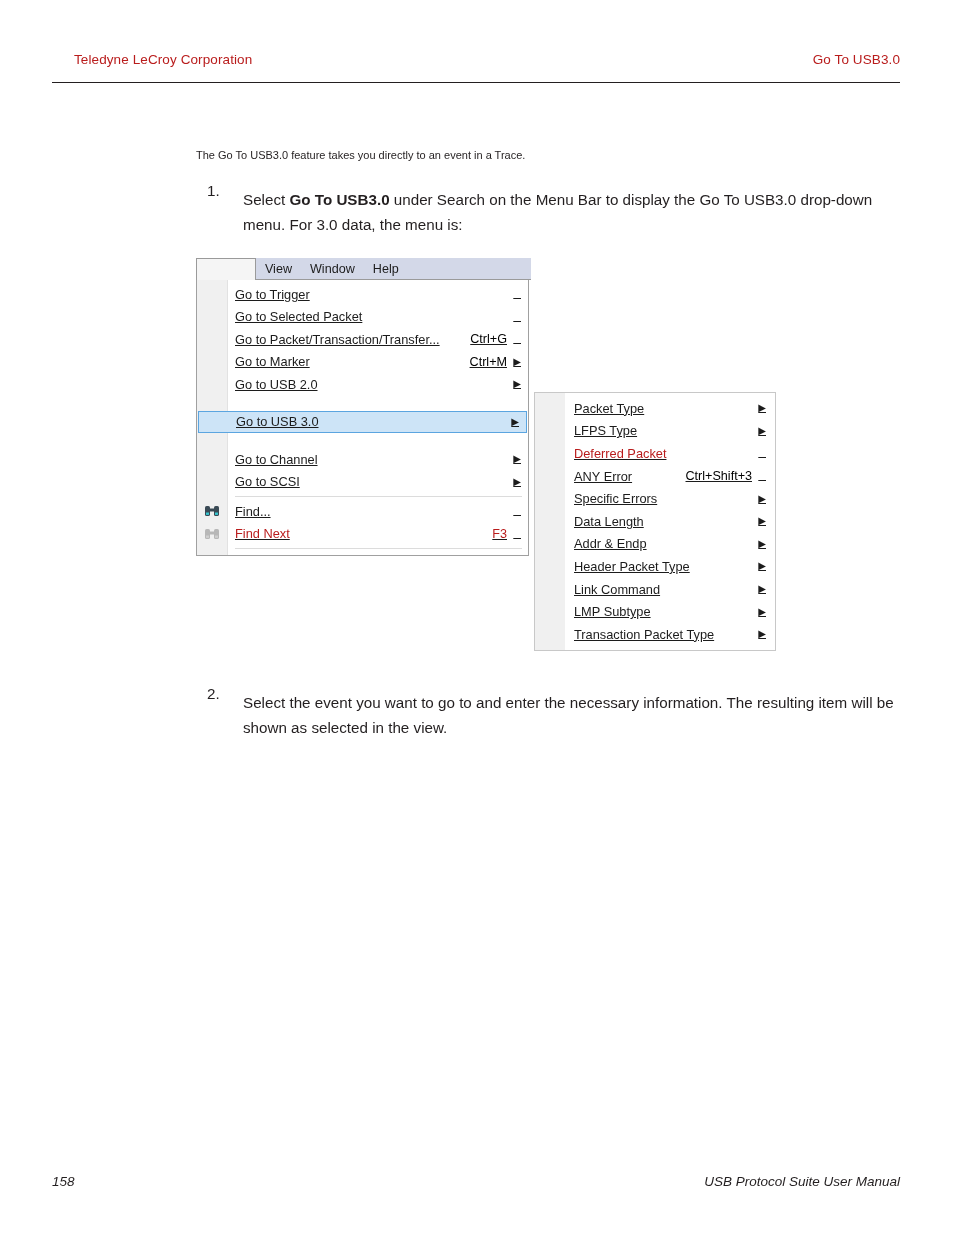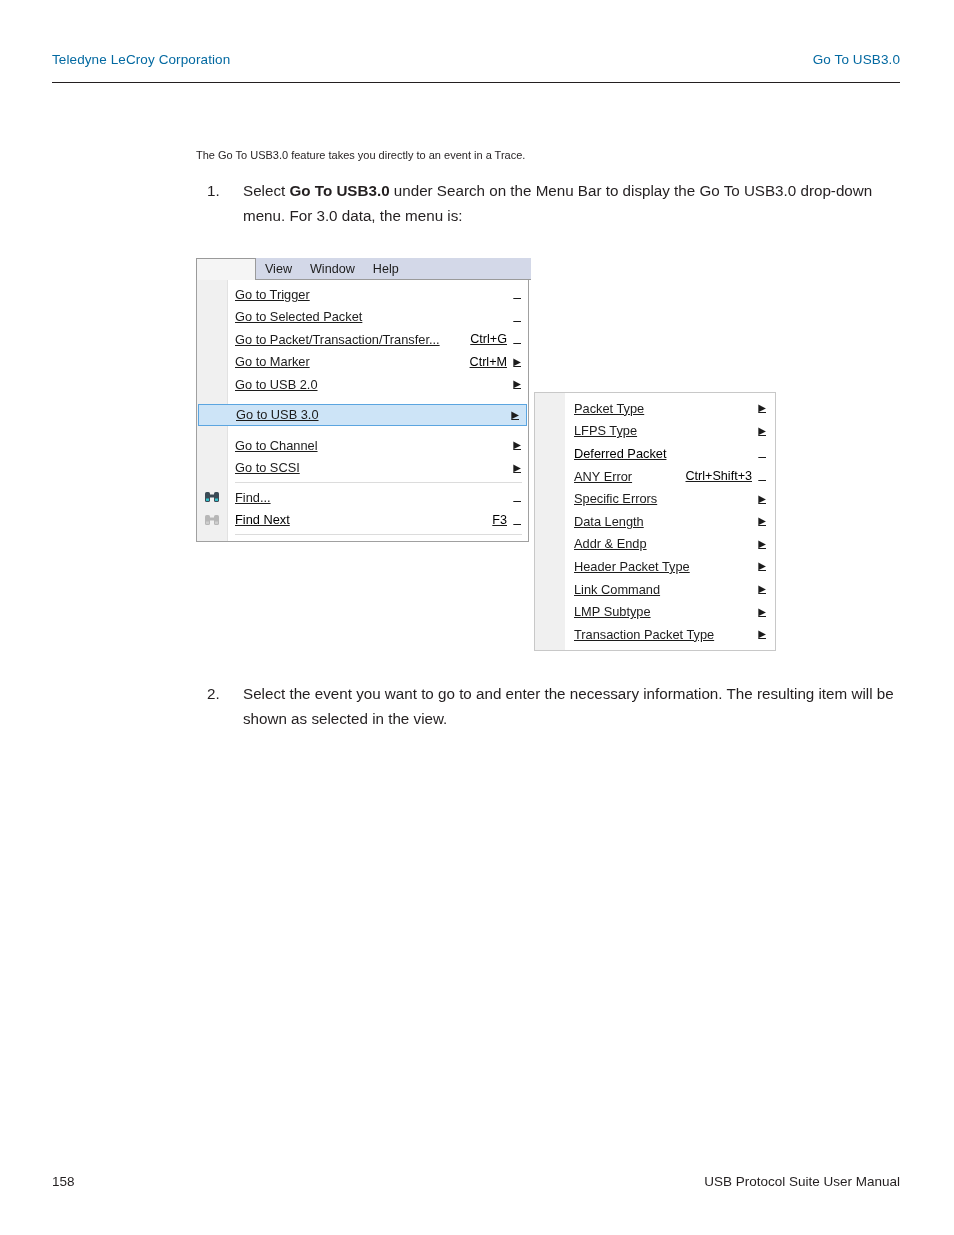--- a/index.html
+++ b/index.html
@@ -26,21 +26,22 @@
     height: 30px;
     border-bottom: 1.4px solid #231f20;
     display: flex;
     align-items: flex-start;
     justify-content: space-between;
   }
   .page-header .hdr-text {
     font-size: 13.5px;
     line-height: 16px;
     letter-spacing: 0.1px;
-    color: #0369a1;
+    color: #b91c1c;
+    margin-left: 22px;
   }
 
   
   .intro-para {
     position: absolute;
     left: 196px;
     top: 143px;
     width: 700px;
     font-size: 11px;
     line-height: 24px;
@@ -54,20 +55,21 @@
     line-height: 25px;
     color: #231f20;
   }
   .numbered-item .num {
     width: 36px;
     flex: 0 0 36px;
     text-align: left;
   }
   .numbered-item .txt {
     flex: 1;
+    margin-top: 9px;
   }
   .numbered-item .txt b {
     font-weight: bold;
   }
   #step-1 { left: 207px; top: 178px; width: 690px; }
   #step-2 { left: 207px; top: 681px; width: 690px; }
 
   
   .menu-shot {
     position: absolute;
@@ -142,25 +144,25 @@
   .mi .arrow {
     width: 12px;
     flex: 0 0 12px;
     text-align: right;
     font-size: 10px;
     line-height: 1;
     color: #1c1c1c;
   }
   .mi .arrow.empty { color: transparent; }
   .mi.disabled .label,
-  .mi.disabled .accel { color: #000000; }
+  .mi.disabled .accel { color: #b91c1c; }
   .mi.selected {
     background: #cde4f7;
     border: 1px solid #5ba5e0;
-    margin: 8px 1px;
+    margin: 15px 1px;
     padding-left: 37px;
     height: 22.5px;
   }
 
   .mi .icon-slot {
     position: absolute;
     left: 5px;
     top: 50%;
     transform: translateY(-50%);
     width: 20px;
@@ -213,20 +215,21 @@
   .page-footer {
     position: absolute;
     left: 52px;
     top: 1174px;
     width: 848px;
     display: flex;
     align-items: baseline;
     justify-content: space-between;
     font-size: 13.5px;
     color: #231f20;
+    font-style: italic;
   }
 </style>
 </head>
 <body>
 
 <div class="page-header">
   <div class="hdr-text">Teledyne LeCroy Corporation</div>
   <div class="hdr-text">Go To USB3.0</div>
 </div>
 

